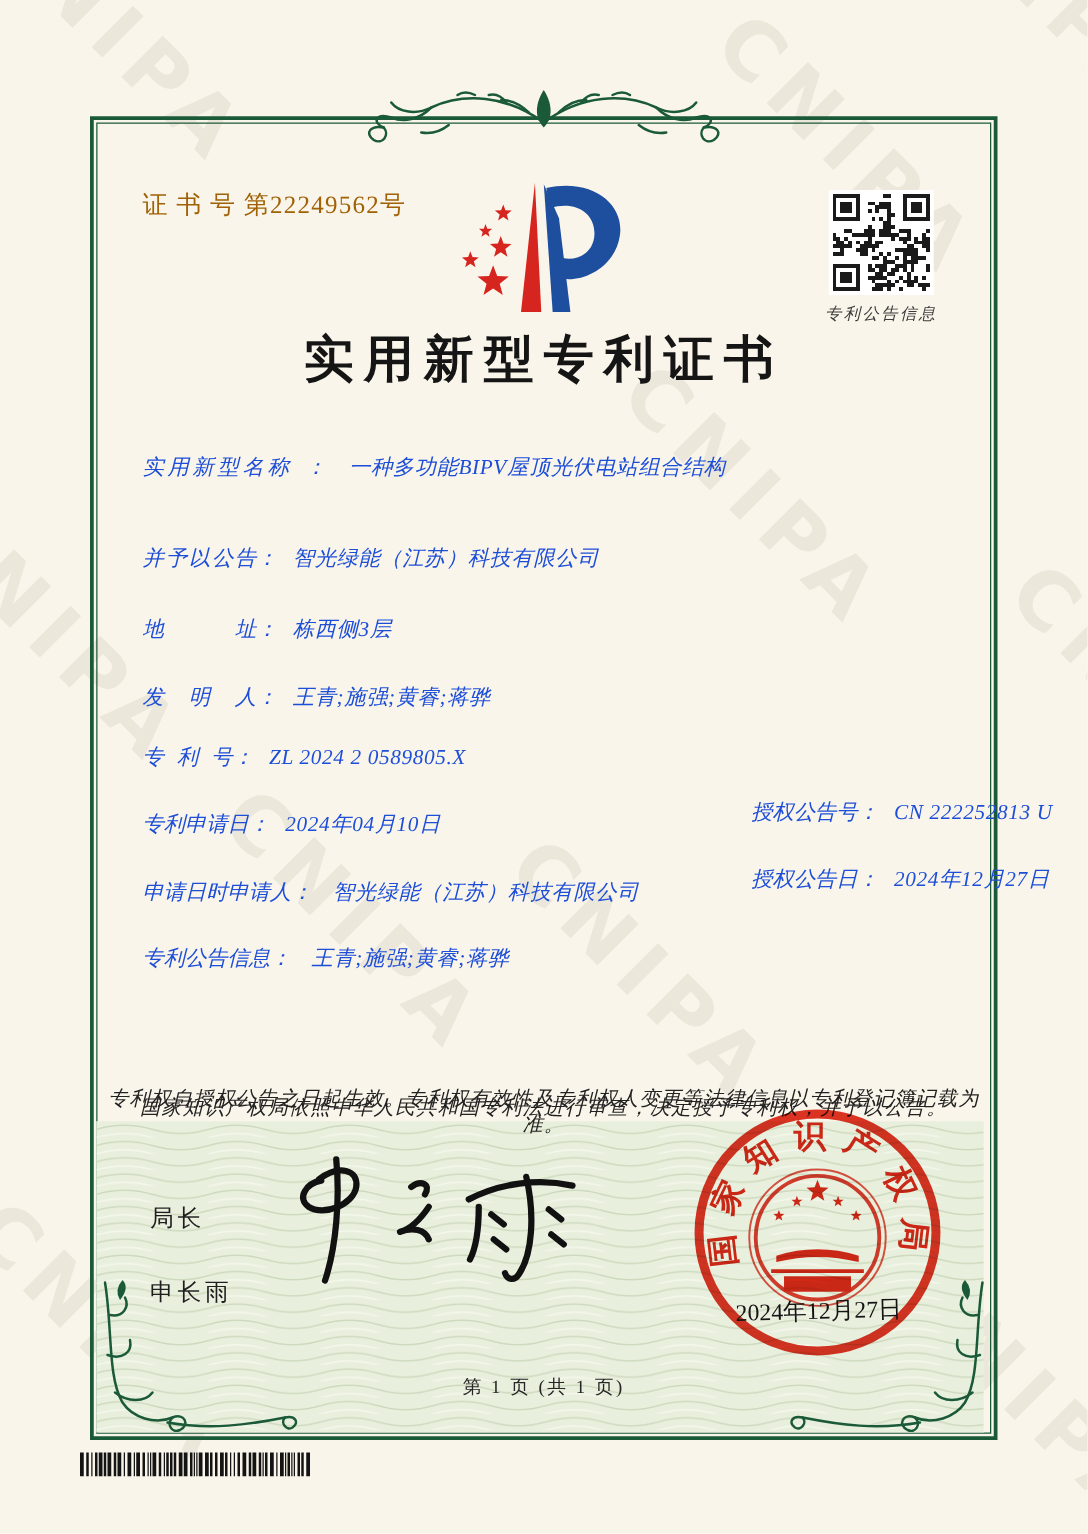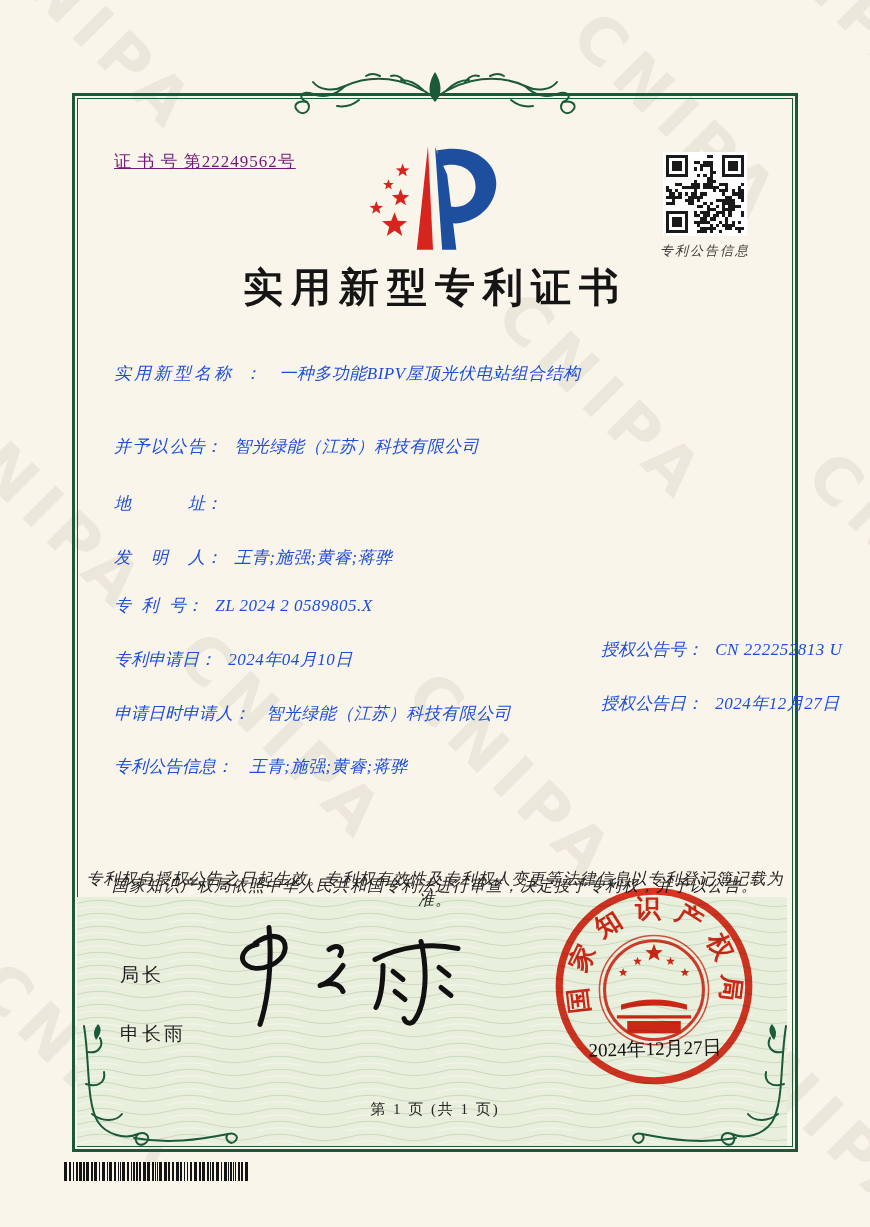--- a/index.html
+++ b/index.html
@@ -10,21 +10,21 @@
       font-weight:bold;font-size:64px;letter-spacing:10px;color:rgba(201,195,178,0.28);
       transform:rotate(45deg);white-space:nowrap;pointer-events:none;}
   
   .frame{position:absolute;left:72px;top:93px;width:720px;height:1053px;
          border:3px solid #1b5a38;}
   .frame-inner{position:absolute;inset:2px;border:1px solid #1b5a38;}
   
   .band{position:absolute;left:77px;top:897px;width:710px;height:249px;background:#e9efdd;}
   .band svg{display:block;width:100%;height:100%;}
   
-  .certno{position:absolute;left:114px;top:150px;font-size:17px;letter-spacing:1px;color:#701a75;text-decoration:underline;}
+  .certno{position:absolute;left:114px;top:150px;font-size:20px;letter-spacing:1px;color:#a16207;}
   .logo{position:absolute;left:356px;top:144px;width:152px;height:112px;}
   .qr{position:absolute;left:663px;top:152px;width:84px;height:84px;background:#ffffff;padding:3px;box-sizing:border-box;}
   .qr svg{display:block;width:100%;height:100%;}
   .qr-label{position:absolute;left:645px;top:242px;width:120px;text-align:center;
             font-size:13px;letter-spacing:2px;font-style:italic;color:#3a3a3a;}
   .title{position:absolute;left:0;top:260px;width:870px;text-align:center;
          font-size:40px;font-weight:bold;letter-spacing:8px;color:#151515;}
   
   .row{position:absolute;left:114px;font-size:17px;line-height:27px;color:#1d4ed8;white-space:nowrap;font-style:italic;}
   .lbl{display:inline-block;vertical-align:top;}
@@ -345,21 +345,21 @@
   <span class="val" style="margin-left:14px">一种多功能BIPV屋顶光伏电站组合结构</span>
 </div>
 
 <div class="row" style="top:433px">
   <span class="lbl jl w91">并予以公告</span><span class="colon">：</span>
   <span class="val">智光绿能（江苏）科技有限公司</span>
 </div>
 
 <div class="row" style="top:490px">
   <span class="lbl jl w91">地址</span><span class="colon">：</span>
-  <span class="val"></span>
+  <span class="val"><span class="val2">栋西侧3层</span></span>
 </div>
 
 <div class="row" style="top:544px">
   <span class="lbl jl w91">发明人</span><span class="colon">：</span>
   <span class="val">王青;施强;黄睿;蒋骅</span>
 </div>
 
 <div class="row" style="top:592px">
   <span class="lbl jl w72">专利号</span><span class="colon">：</span>
   <span class="val">ZL 2024 2 0589805.X</span>

